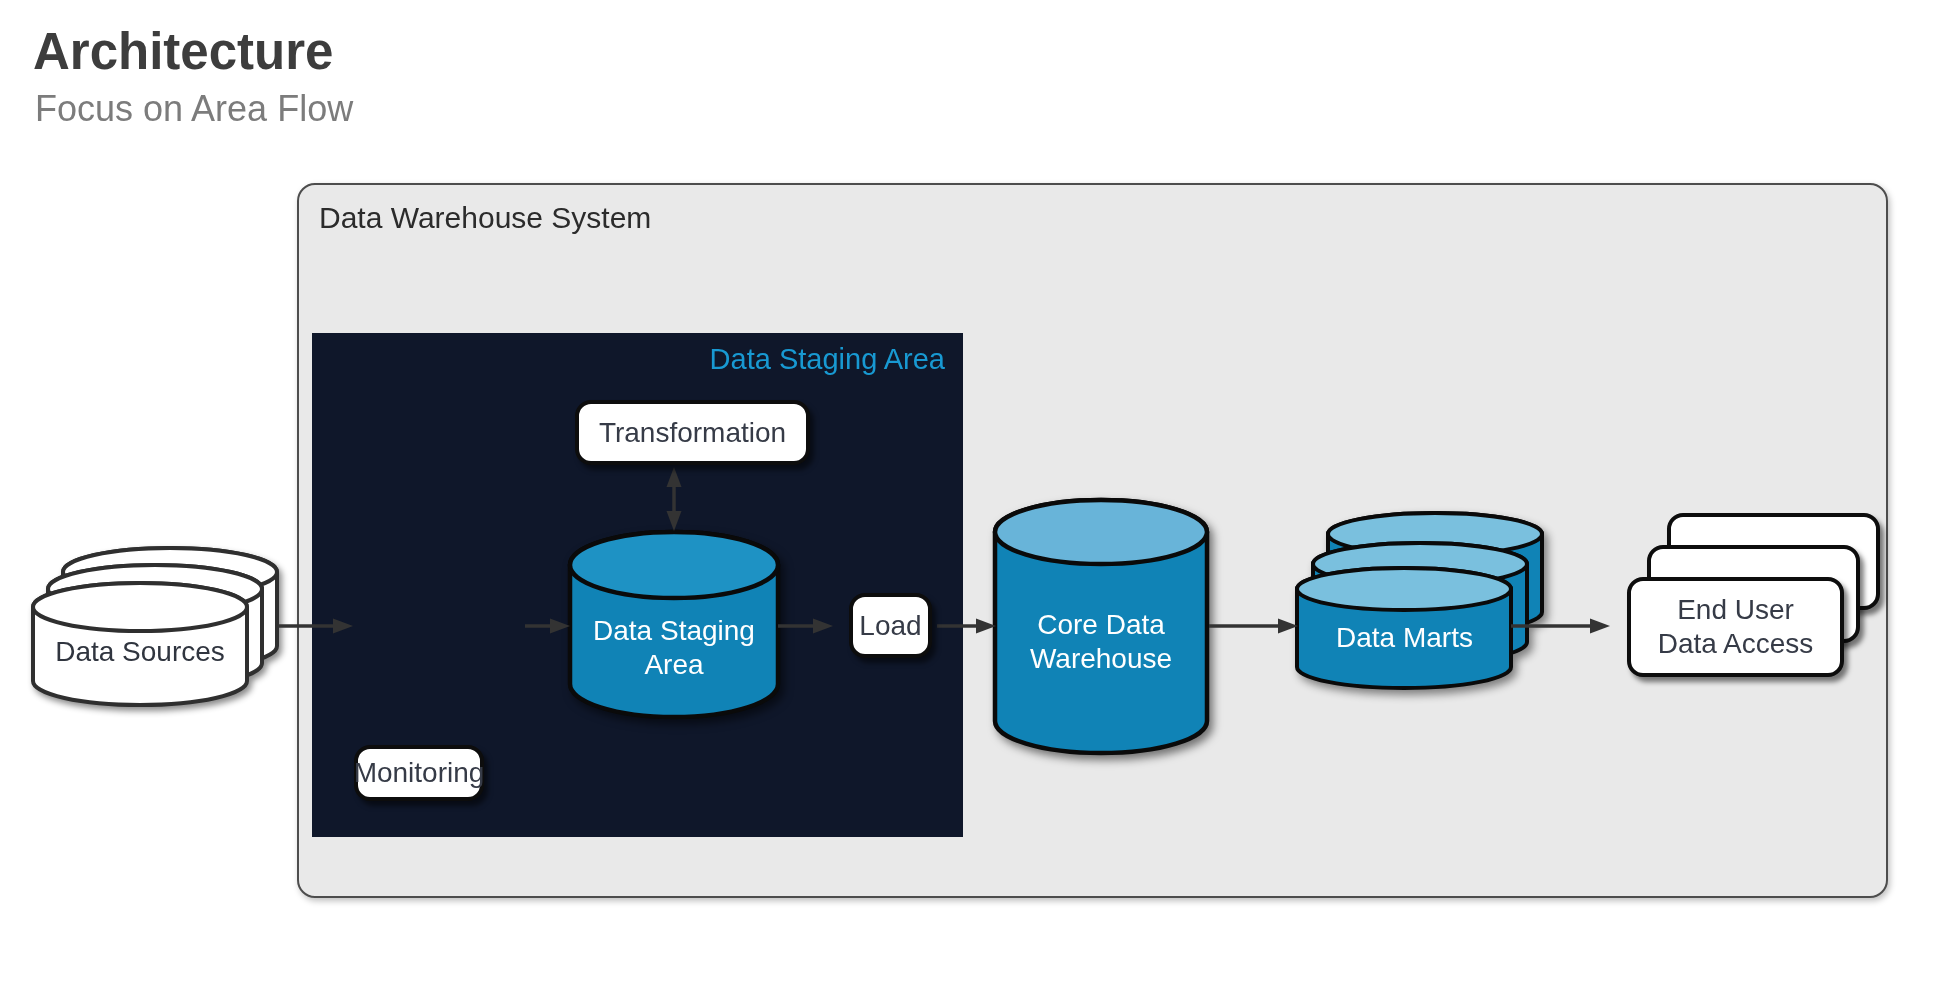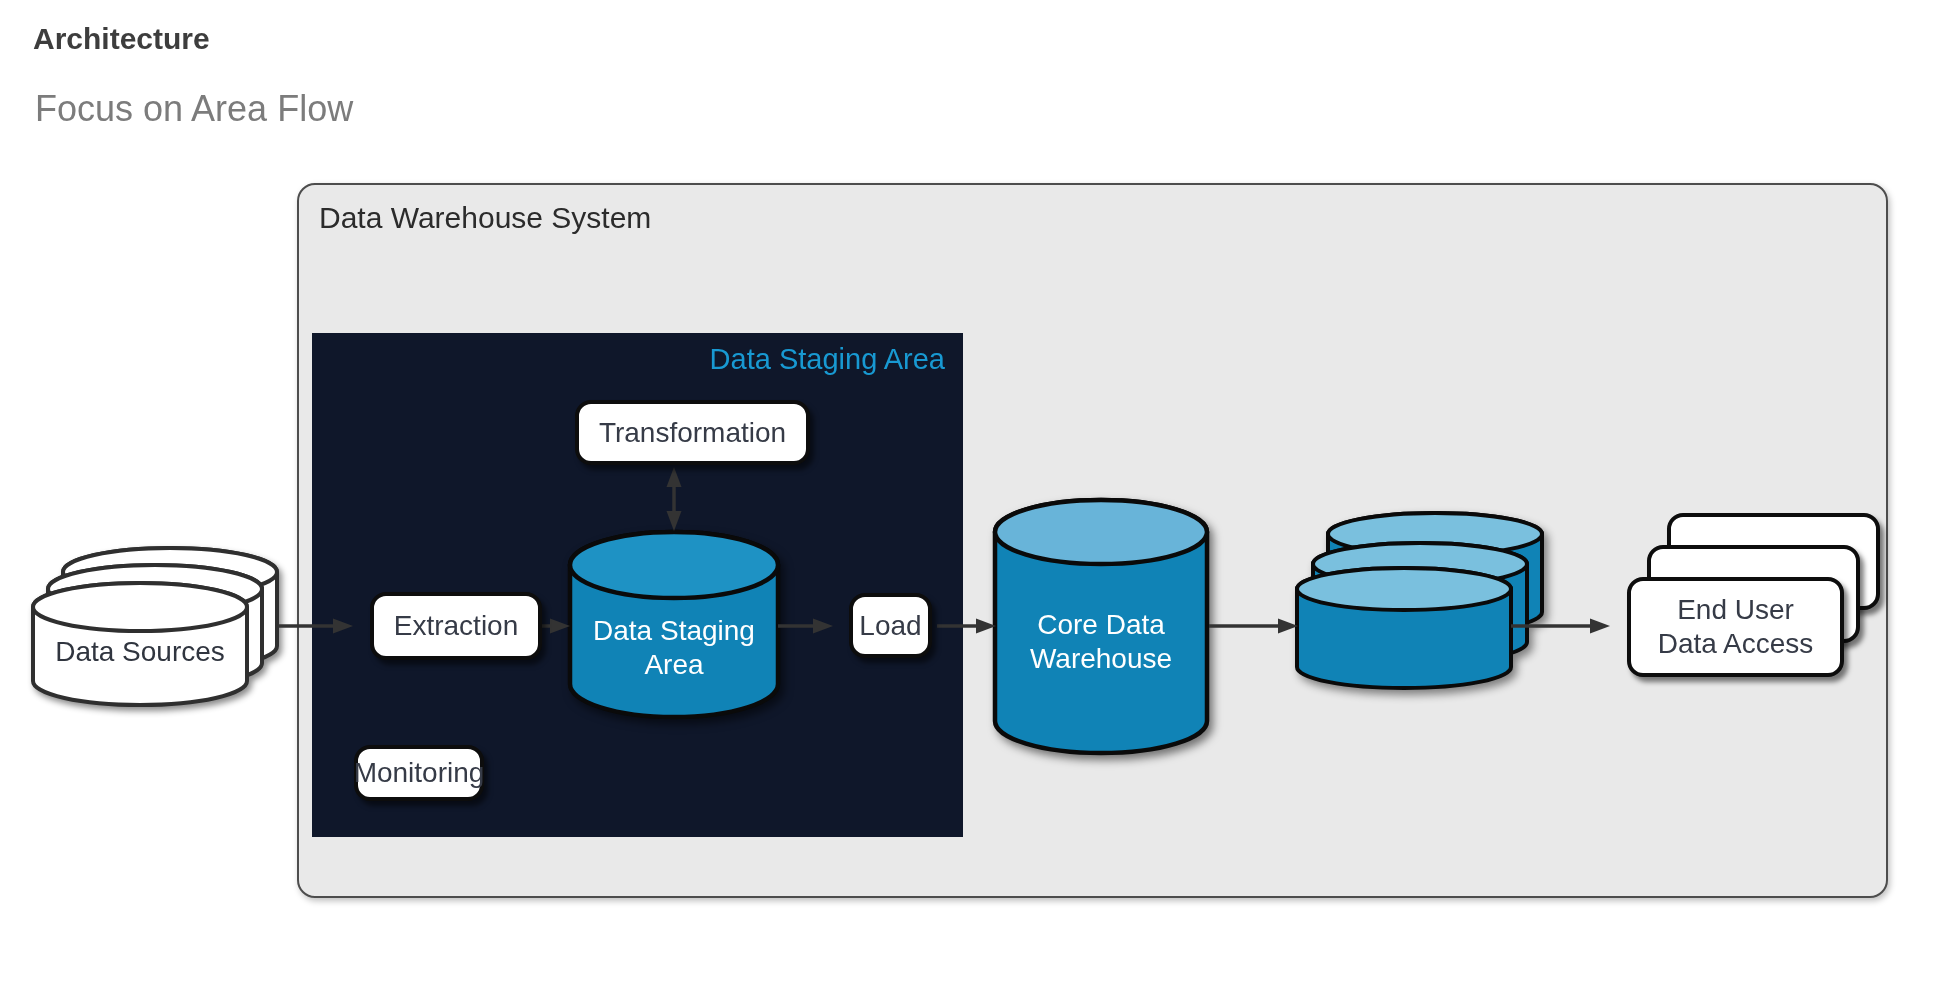--- a/index.html
+++ b/index.html
@@ -3,21 +3,21 @@
 <meta charset="utf-8">
 <style>
   html,body { margin:0; padding:0; background:#ffffff; }
   #canvas {
     position:relative; width:1940px; height:1007px; background:#ffffff;
     font-family:"Liberation Sans", sans-serif; overflow:hidden;
   }
   .abs { position:absolute; }
 
   
-  #page-title   { left:33px; top:22px; font-size:30px; font-weight:bold; color:#3d3d3d; }
+  #page-title   { left:33px; top:22px; font-size:51px; font-weight:bold; color:#3d3d3d; }
   #page-subtitle{ left:35px; top:88px; font-size:36px; color:#7c7c7c; }
 
   
   #system-panel {
     left:297px; top:183px; width:1591px; height:715px;
     background:#e9e9e9; border:2px solid #4d4d4d; border-radius:18px;
     box-shadow:2px 3px 6px rgba(0,0,0,0.25); box-sizing:border-box; z-index:1;padding-left:6px;
   }
   #system-panel-label { left:20px; top:16px; font-size:30px; color:#2b2b2b; }
   #staging-panel {
@@ -131,23 +131,20 @@
         <line x1="674" y1="485" x2="674" y2="513"></line>
         <polygon stroke="none" points="674,467 666.5,487 681.5,487"></polygon>
         <polygon stroke="none" points="674,531 666.5,511 681.5,511"></polygon>
       </g>
     </g>
   </svg>
 
   <div id="box-transformation" class="proc-box">
     <span>Transformation</span>
   </div>
-  <div id="box-extraction" class="proc-box">
-    <span>Extraction</span>
-  </div>
   <div id="box-load" class="proc-box">
     <span>Load</span>
   </div>
   <div id="box-monitoring" class="proc-box">
     <span>Monitoring</span>
   </div>
 
   <div id="box-enduser-back" class="proc-box"></div>
   <div id="box-enduser-mid" class="proc-box"></div>
   <div id="box-enduser-front" class="proc-box two-line">
@@ -157,14 +154,15 @@
 
   <div id="label-data-sources" class="node-label">Data Sources</div>
   <div id="label-core-dw" class="node-label">
     <span>Core Data</span>
     <span>Warehouse</span>
   </div>
   <div id="label-staging-db" class="node-label">
     <span>Data Staging</span>
     <span>Area</span>
   </div>
+  <div id="label-data-marts" class="node-label">Data Marts</div>
 
 </div>
 
 </body></html>

